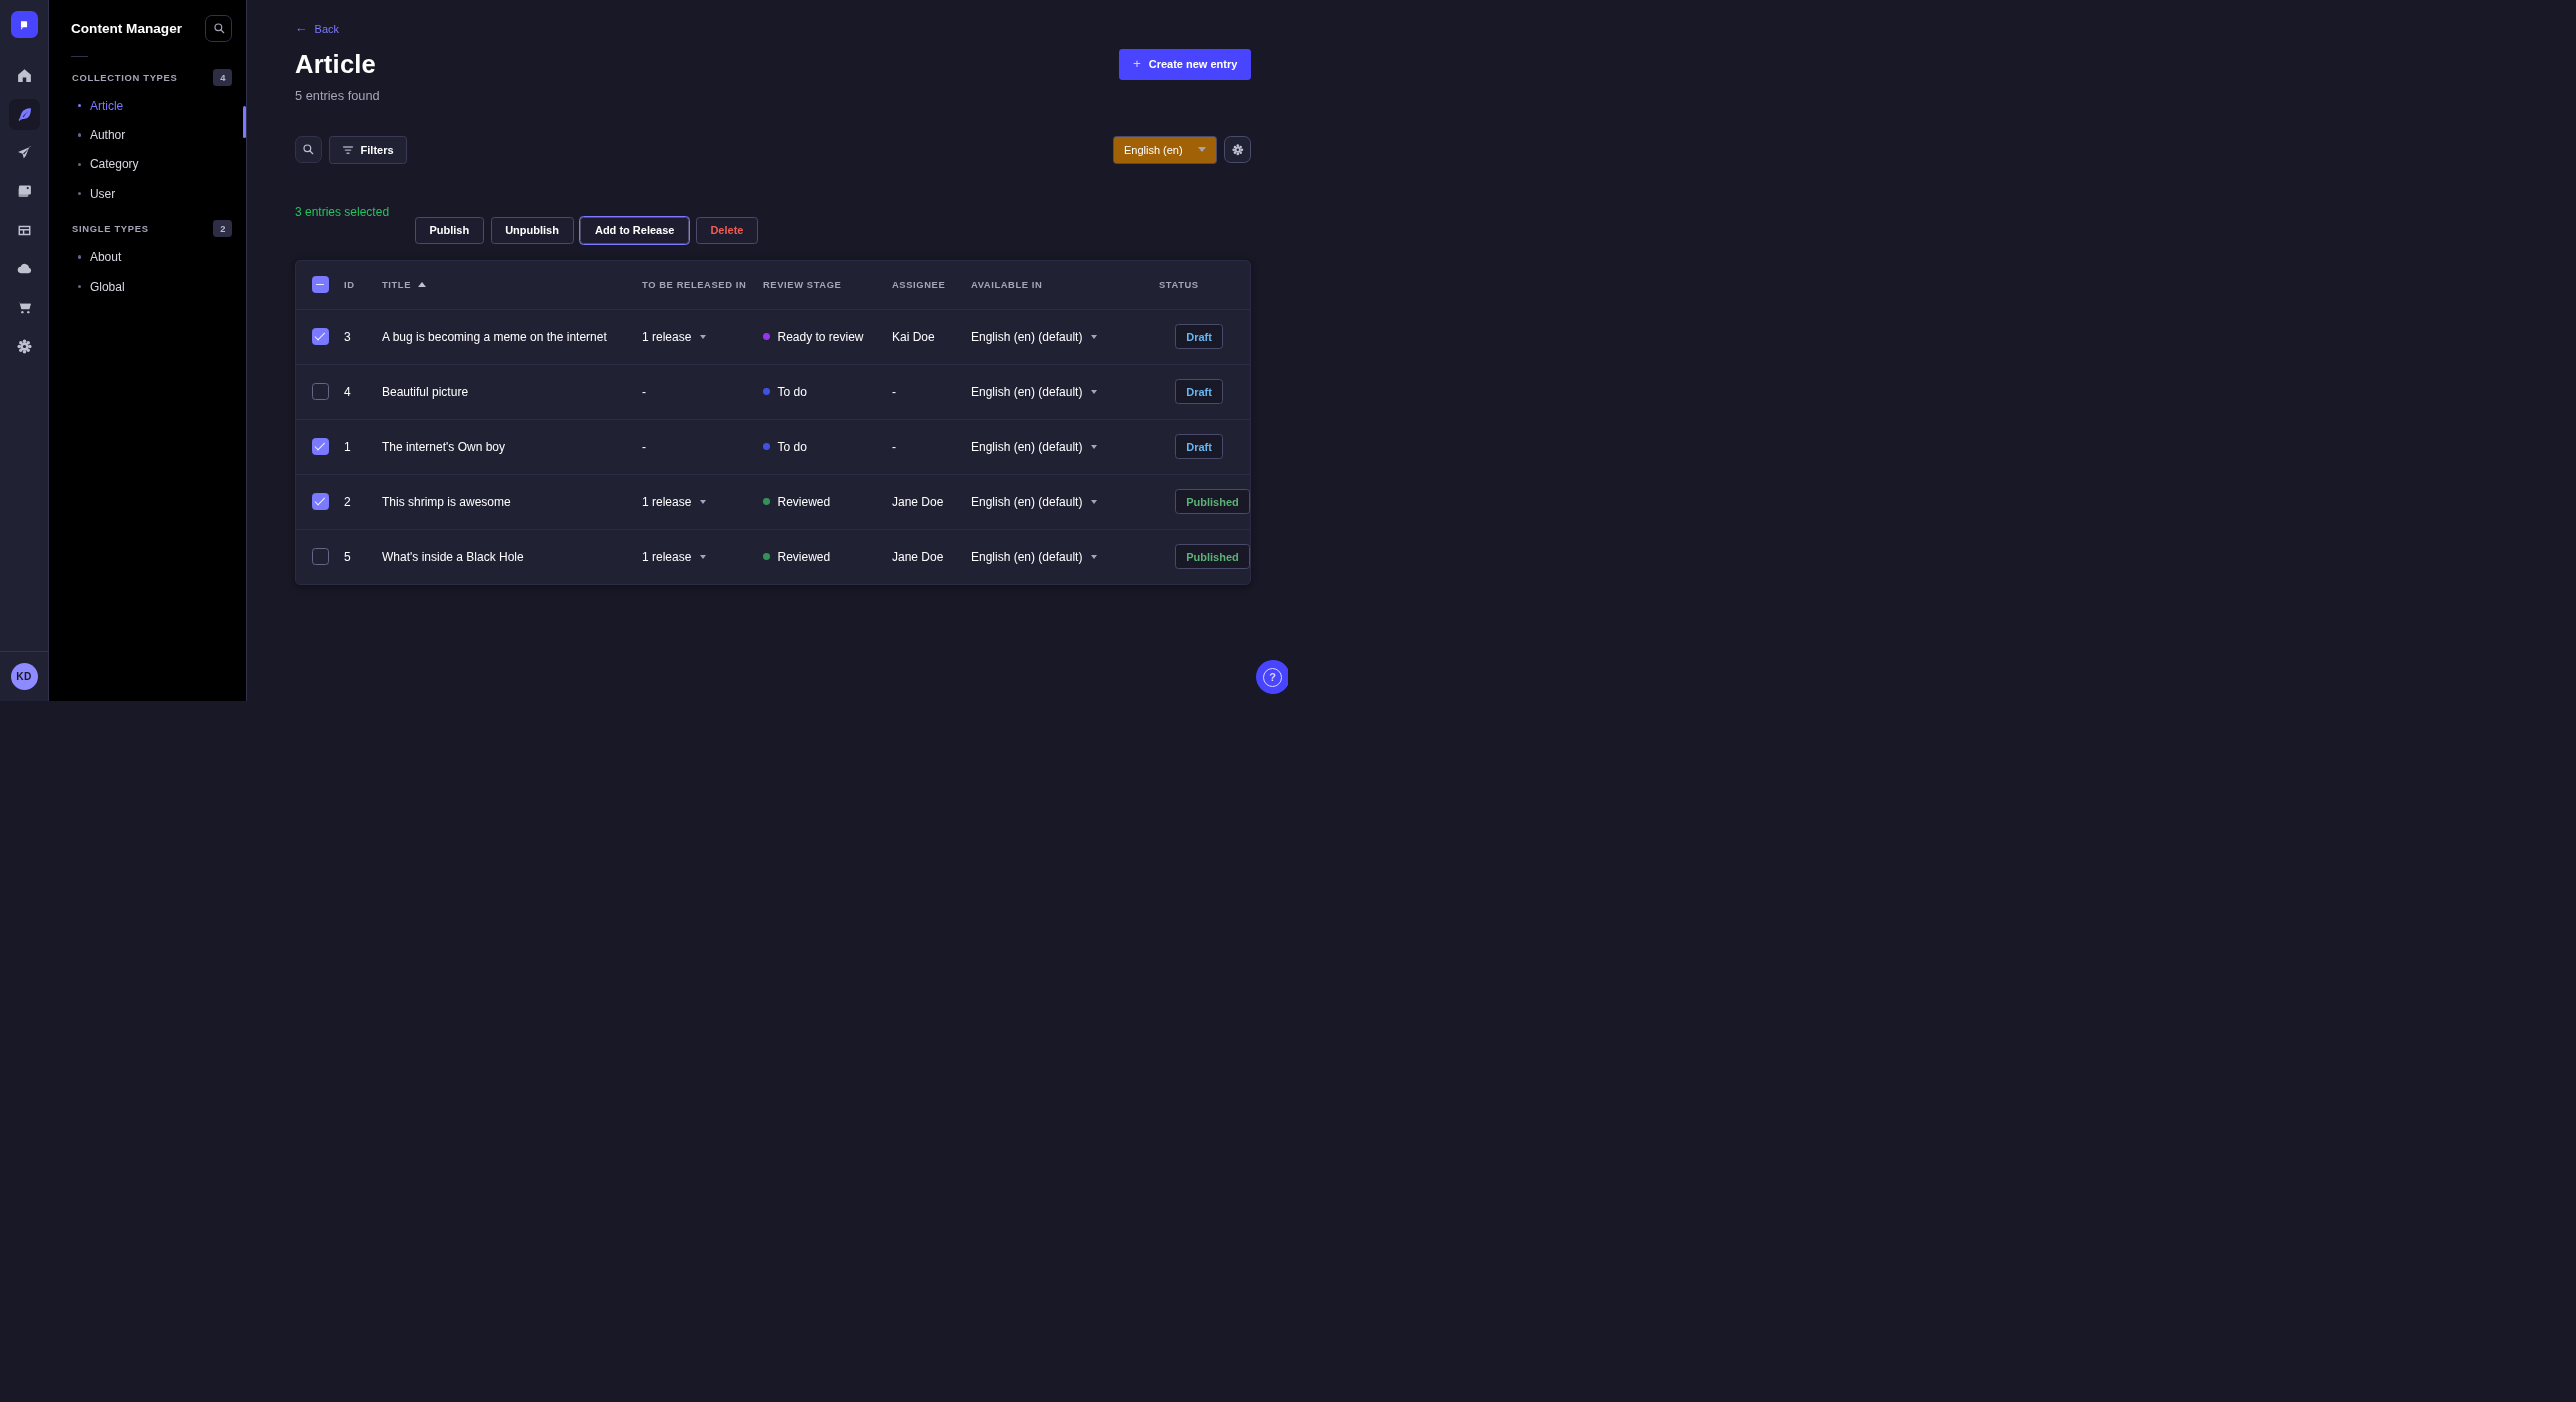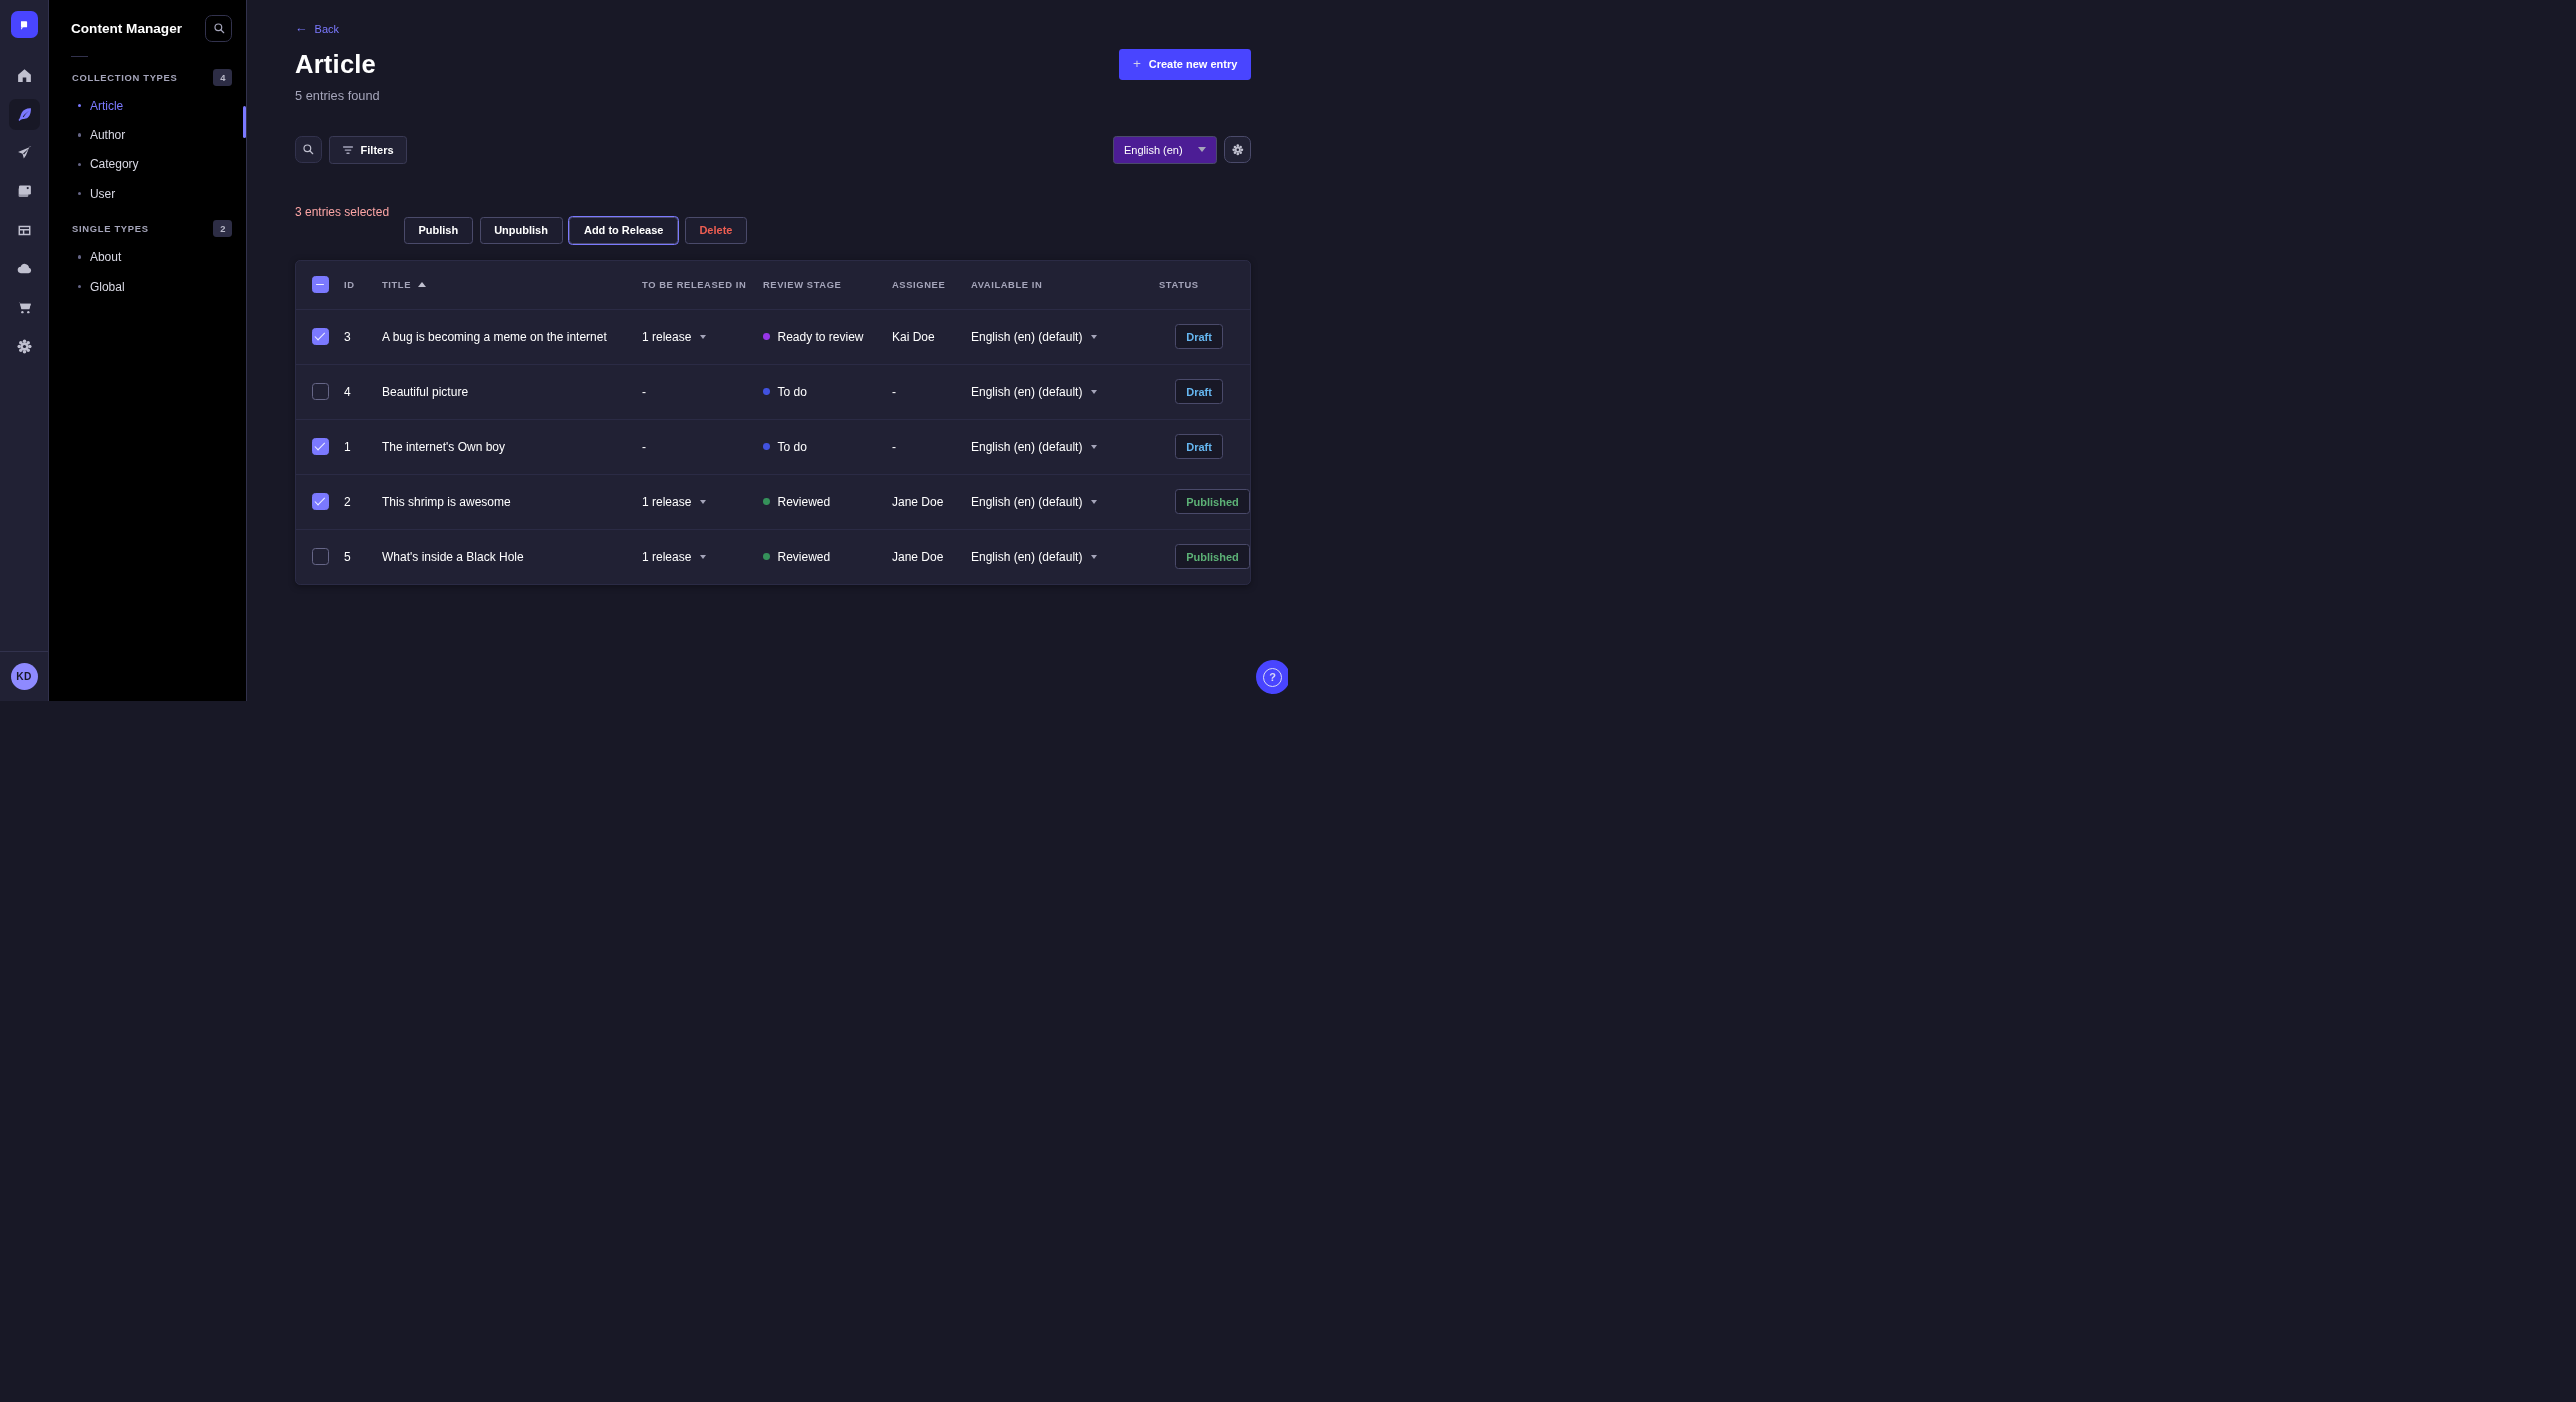--- a/index.html
+++ b/index.html
@@ -101,32 +101,32 @@
 
   .toolbar { display:flex; align-items:center; margin-top:33px; }
   .toolbar-left { display:flex; align-items:center; gap:6.8px; }
   .btn-outline {
     background:#212134; border:0.9px solid #3a3a55; border-radius:3.4px;
     color:#ffffff; font-size:11px; font-weight:600; padding:6.8px 12px;
     display:flex; align-items:center; gap:6.8px; cursor:pointer;
   }
   .toolbar-right { margin-left:auto; display:flex; align-items:center; gap:6.8px; }
   .select-box {
-    background:#4c1d95; border:0.9px solid #4a4a6a; border-radius:3.4px;
+    background:#a16207; border:0.9px solid #4a4a6a; border-radius:3.4px;
     color:#ffffff; font-size:11px; padding:6.8px 10.2px;
     display:flex; align-items:center; gap:15.3px; cursor:pointer;
   }
   .caret {
     width:0; height:0; border-left:4.3px solid transparent; border-right:4.3px solid transparent;
     border-top:5.1px solid #a5a5ba; display:inline-block;
   }
   .caret.small { border-left-width:3.4px; border-right-width:3.4px; border-top-width:4.3px; }
 
   .selection-row { display:flex; align-items:center; gap:6.8px; margin-top:17px; }
-  .selection-text { font-size:12px; color:#fca5a5; margin-right:8px; }
+  .selection-text { font-size:12px; color:#22c55e; margin-right:19px; }
   .action-btn {
     background:#1d1d2f; border:0.9px solid #4a4a6a; border-radius:3.4px;
     color:#ffffff; font-size:11px; font-weight:600; padding:6.8px 13.6px; cursor:pointer;margin-top:36px;
   }
   .action-btn.focused { outline:1.7px solid #7b79ff; outline-offset:0.9px; }
   .action-btn.danger { color:#ee5e52; }
 
   
   .table-card {
     margin-top:15.3px; background:#212134; border:0.9px solid #2b2b45; border-radius:5.1px;

